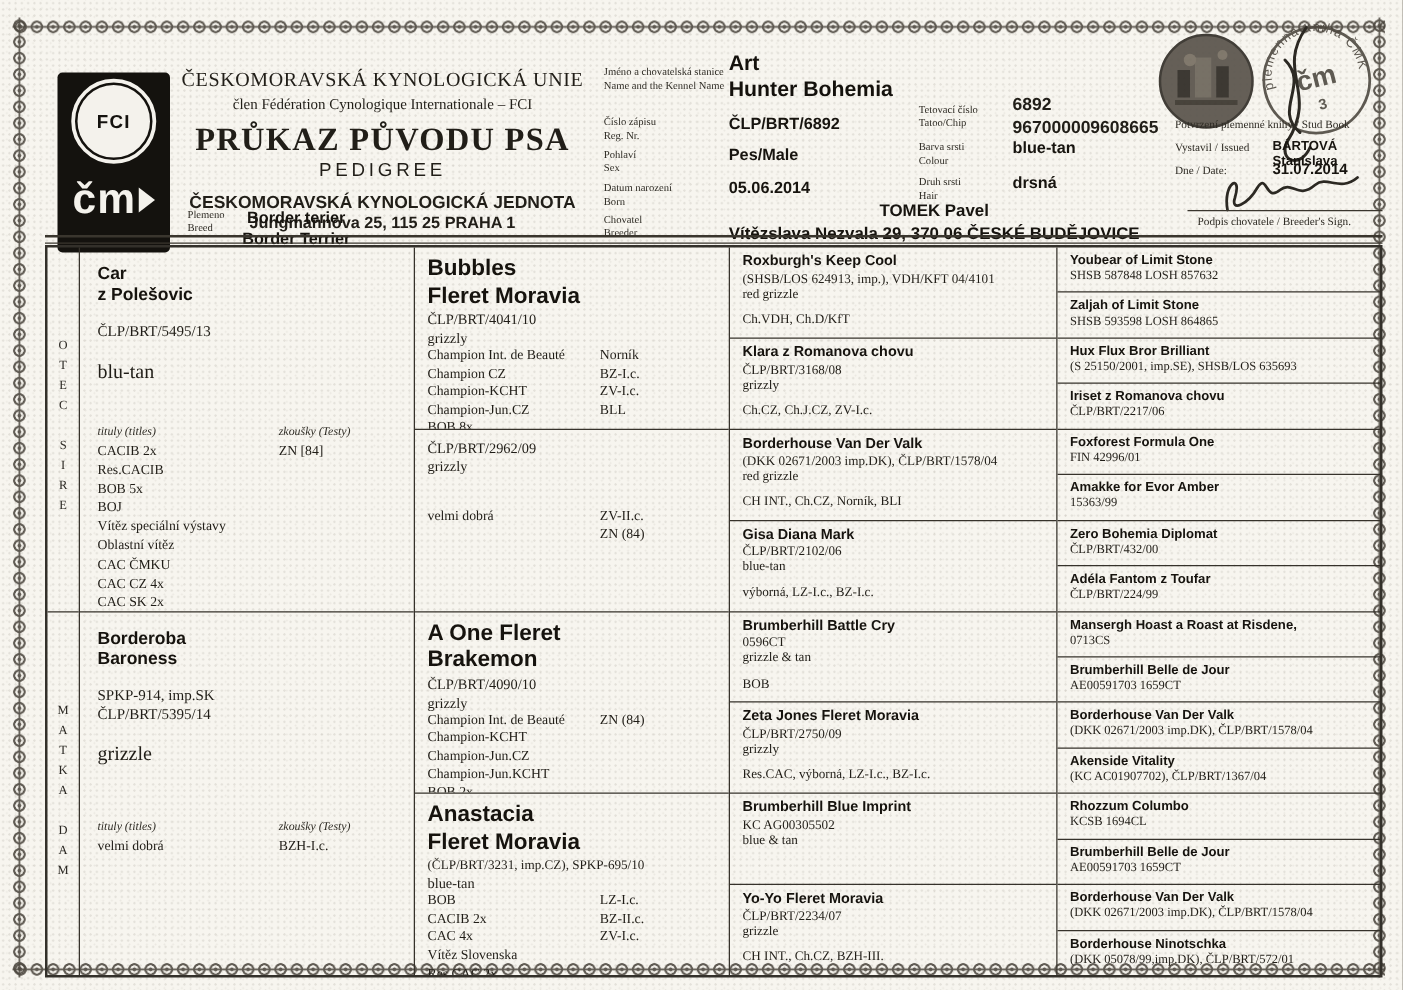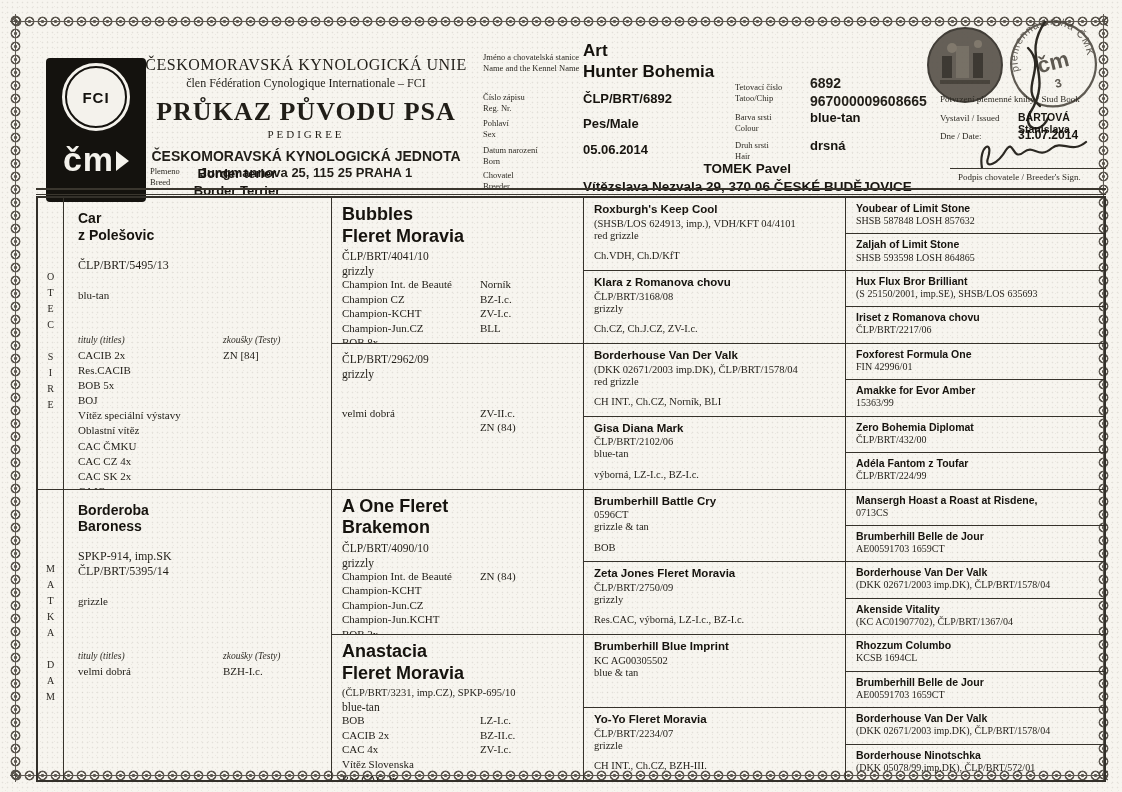--- a/index.html
+++ b/index.html
@@ -18,33 +18,33 @@
       radial-gradient(circle at 50% 50%, transparent 3.1px, #4d4840 3.5px, #4d4840 4.7px, transparent 5.2px),
       linear-gradient(to bottom, transparent 6.5px, #4d4840 7px, #4d4840 8px, transparent 8.5px);
     background-size:13px 15px,13px 15px,13px 15px;background-repeat:repeat-x;}
   .chain-v{width:15px;
     background-image:
       radial-gradient(circle at 50% 50%, #4d4840 1.3px, transparent 1.8px),
       radial-gradient(circle at 50% 50%, transparent 3.1px, #4d4840 3.5px, #4d4840 4.7px, transparent 5.2px),
       linear-gradient(to right, transparent 6.5px, #4d4840 7px, #4d4840 8px, transparent 8.5px);
     background-size:15px 13px,15px 13px,15px 13px;background-repeat:repeat-y;}
   
-  .fci-block{position:absolute;left:46px;top:58px;width:100px;height:144px;background:#14120e;
+  .fci-block{position:absolute;left:46px;top:58px;width:90px;height:144px;background:#14120e;
     border-radius:4px;display:flex;flex-direction:column;align-items:center;padding-top:8px;box-sizing:border-box;}
   .fci-circle{width:58px;height:58px;border-radius:50%;background:#f4f2ec;border:4px solid #14120e;
     outline:3px solid #f4f2ec;display:flex;align-items:center;justify-content:center;
     font-weight:bold;font-size:15px;letter-spacing:1px;color:#14120e;border:2px solid #14120e;}
   .cmku-glyph{color:#f4f2ec;font-weight:bold;font-size:34px;line-height:1;margin-top:14px;letter-spacing:1px;}
   .cmku-glyph .tri{display:inline-block;width:0;height:0;border-top:10px solid transparent;
     border-bottom:10px solid transparent;border-left:13px solid #f4f2ec;margin-left:2px;}
   .hdr{position:absolute;left:136px;top:56px;width:340px;text-align:center;}
   .hdr-union{font-family:"Liberation Serif",serif;font-size:16px;letter-spacing:.5px;}
   .hdr-member{font-family:"Liberation Serif",serif;font-size:12px;margin-top:2px;}
   .hdr-title{font-family:"Liberation Serif",serif;font-weight:bold;font-size:26px;letter-spacing:1px;margin-top:6px;}
-  .hdr-sub{font-family:Liberation Serif, serif;font-size:11px;letter-spacing:3px;margin-top:1px;}
+  .hdr-sub{font-family:Liberation Sans, sans-serif;font-size:15px;letter-spacing:3px;margin-top:1px;}
   .hdr-org{font-weight:bold;font-size:14px;margin-top:8px;}
   .hdr-addr{font-weight:bold;font-size:13px;margin-top:1px;}
   .breed-row{position:absolute;left:150px;top:166px;display:flex;gap:14px;align-items:flex-start;}
   .lbl{font-family:"Liberation Serif",serif;font-size:8.5px;line-height:1.3;white-space:pre-line;color:#2e2b24;}
   .val{font-weight:bold;font-size:13px;white-space:pre-line;line-height:1.3;color:#17140f;text-align:center;}
   .abs{position:absolute;}
   .dogname{font-weight:bold;font-size:17px;line-height:1.25;white-space:pre-line;color:#14110c;}
   .chip{font-weight:bold;font-size:14px;line-height:1.25;white-space:pre-line;}
   
   .cert-line{font-family:"Liberation Serif",serif;font-size:9px;color:#2e2b24;}
@@ -71,21 +71,21 @@
     display:flex;flex-direction:column;overflow:hidden;box-sizing:border-box;}
   .cell:last-child{border-bottom:none;}
   .nm{font-weight:bold;font-size:18px;line-height:1.2;white-space:pre-line;color:#16130e;}
   .rg{font-family:"Liberation Serif",serif;font-size:11.5px;margin-top:3px;white-space:pre-line;color:#201d17;}
   .pc{font-family:"Liberation Serif",serif;font-size:11.5px;margin-top:3px;color:#201d17;}
   .ti{font-family:"Liberation Serif",serif;font-size:11px;line-height:1.32;white-space:pre-line;color:#201d17;}
   .lab{font-family:"Liberation Serif",serif;font-style:italic;font-size:9.5px;margin-bottom:3px;color:#2e2b24;}
   .bottom{display:flex;margin-top:auto;padding-bottom:4px;}
   .bottom .bleft{flex:1.45;} .bottom .bright{flex:1;}
   
-  .p .nm{font-size:14px;} .p .rg{margin-top:14px;font-size:12px;} .p .pc{margin-top:16px;font-size:11px;}
+  .p .nm{font-size:14px;} .p .rg{margin-top:14px;font-size:12px;} .p .pc{margin-top:16px;font-size:16px;}
   .p .bottom{margin-top:34px;} .p .ti{line-height:1.38;}
   .p{padding-top:12px;padding-left:14px;}
   
   .g3 .nm{font-size:11.5px;} .g3 .rg{font-size:10.5px;margin-top:1px;} .g3 .pc{font-size:10.5px;margin-top:1px;}
   .g3 .ti{font-size:10.5px;margin-top:auto;padding-bottom:2px;}
   .g3{padding-top:5px;}
   
   .g4{padding:4px 6px 2px 10px;}
   .g4 .nm{font-size:10.5px;line-height:1.15;}
   .g4 .rg{font-size:10px;margin-top:1px;}

